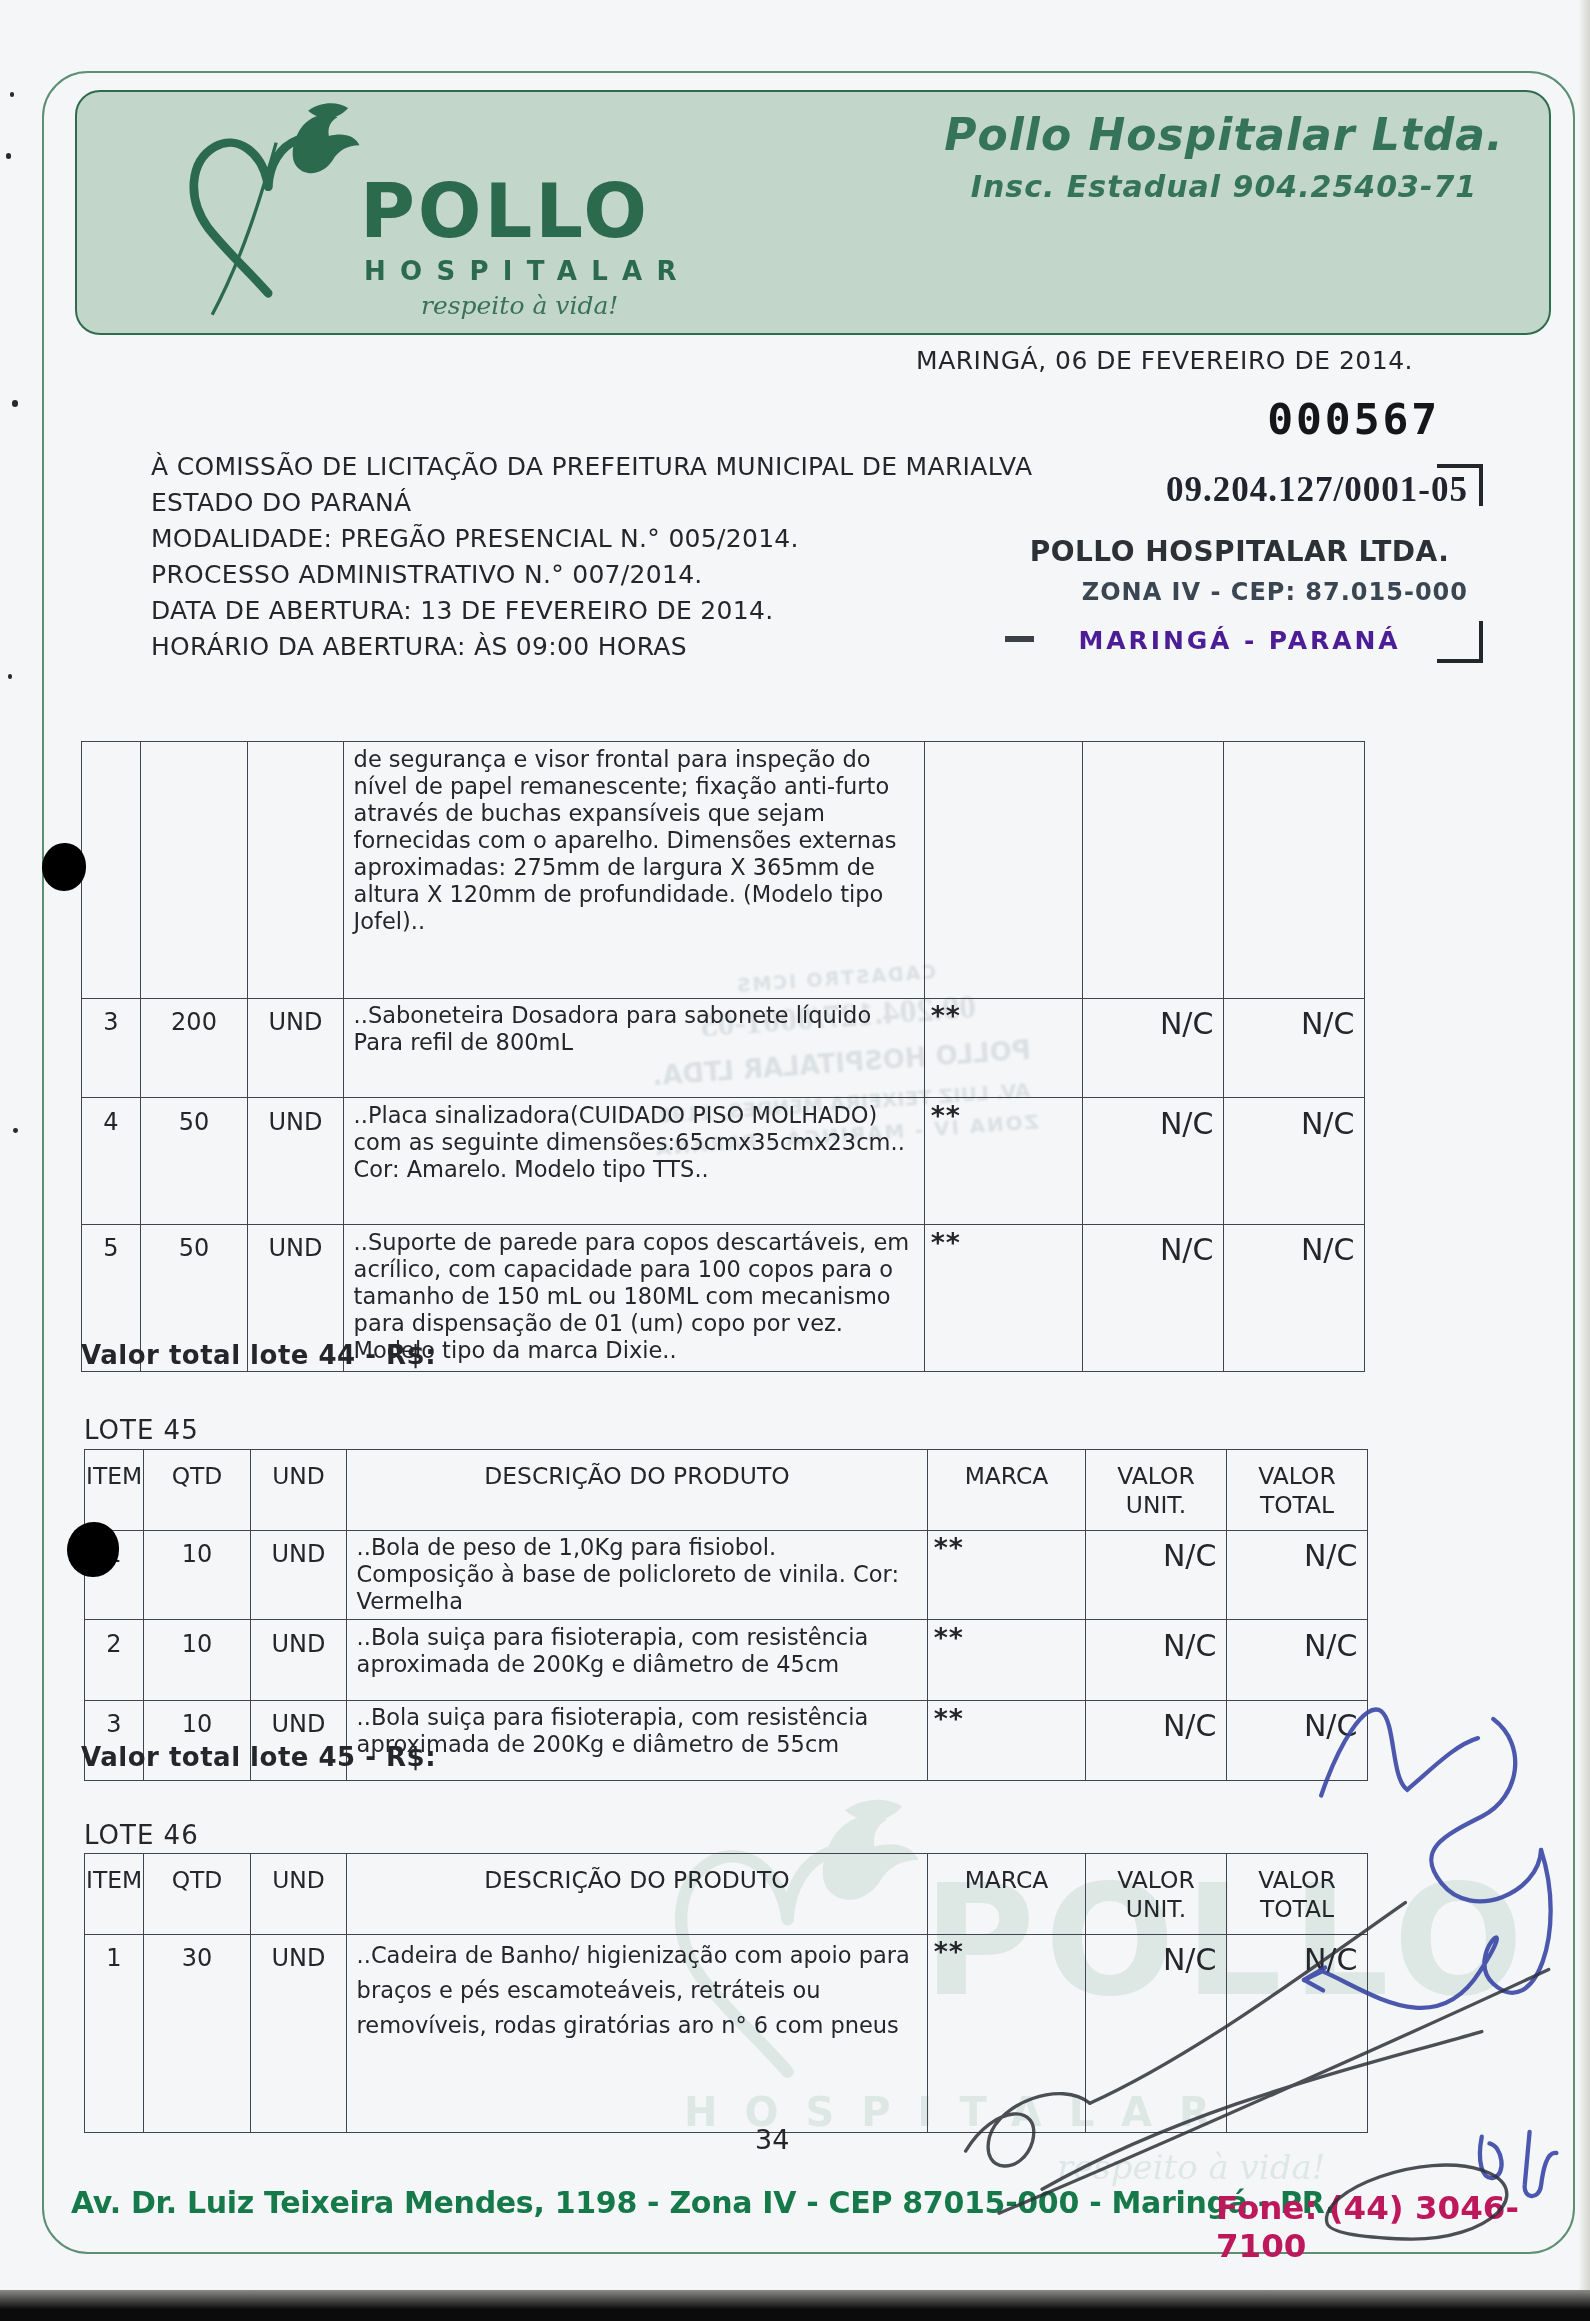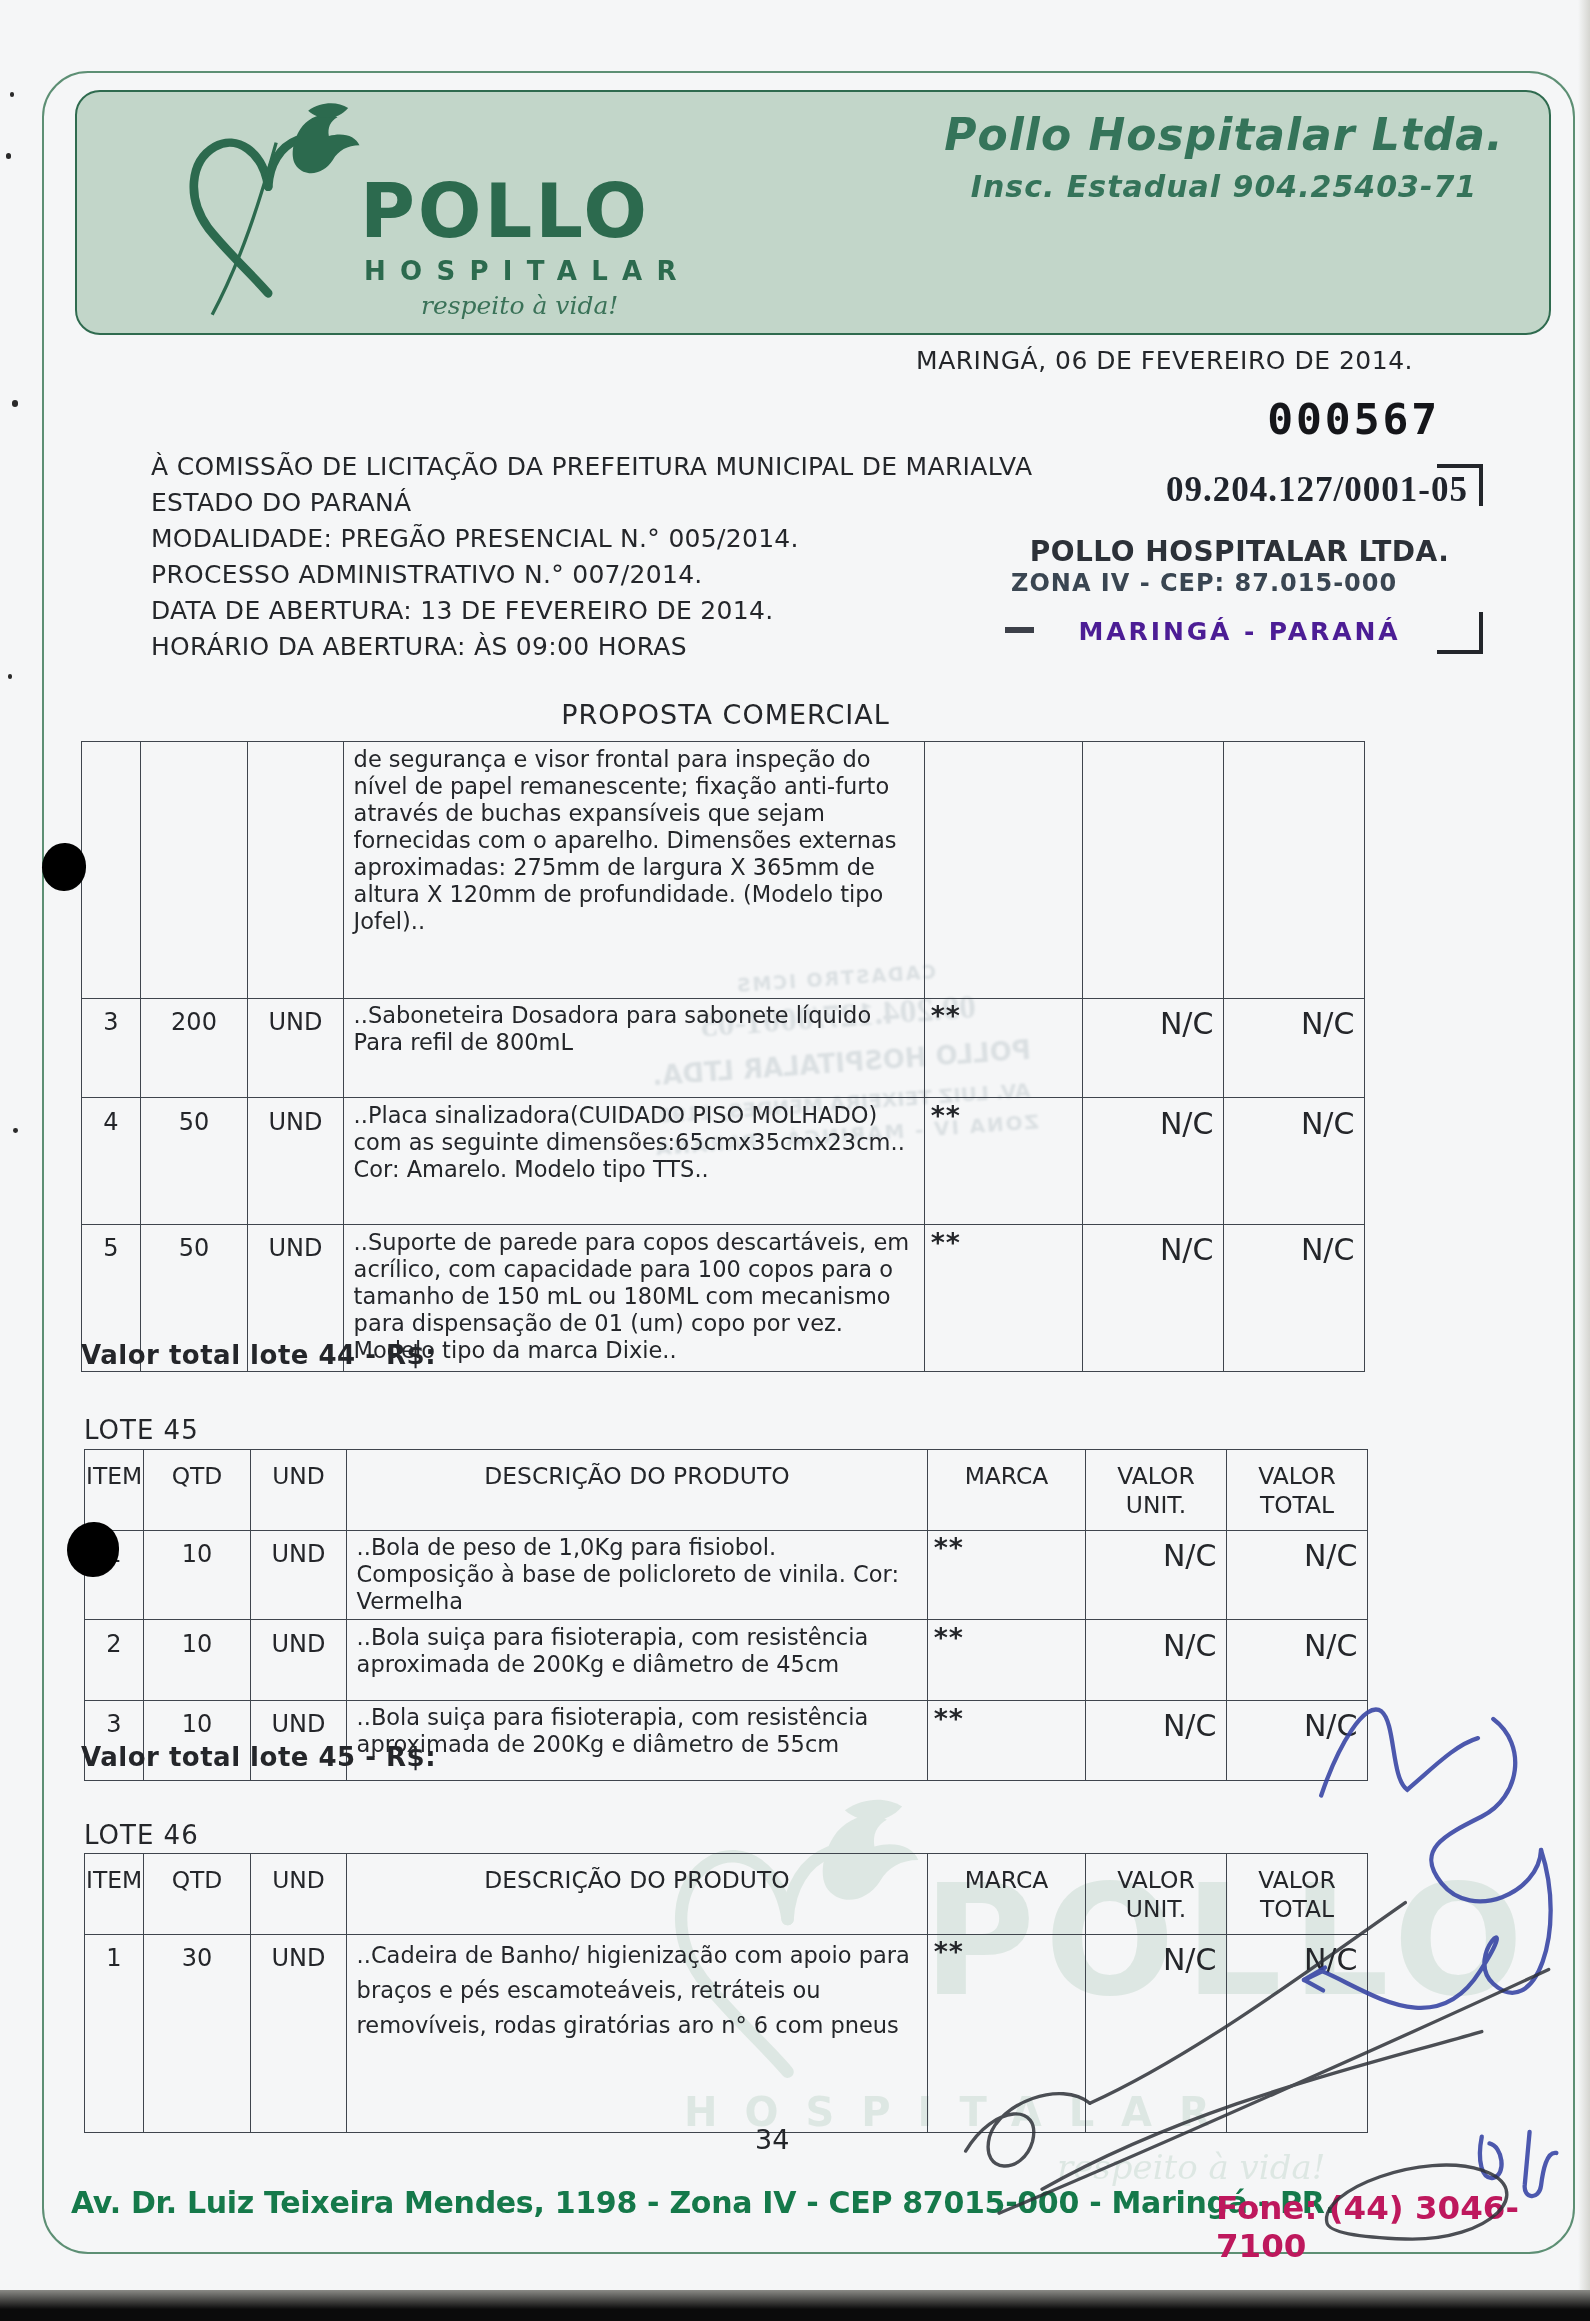--- a/index.html
+++ b/index.html
@@ -35,21 +35,21 @@
   .docnum{position:absolute;right:151px;top:394px;font-family:"DejaVu Sans Mono",monospace;
           font-size:43px;font-weight:bold;letter-spacing:2.9px;color:#15161a;z-index:3;}
   .recipient{position:absolute;left:151px;top:449px;font-size:25px;line-height:36px;
              letter-spacing:0.3px;z-index:3;}
   .stamp{position:absolute;left:1011px;top:470px;width:457px;color:#343c47;z-index:3;}
   .stamp .s-cnpj{font-family:Liberation Serif, serif;font-size:35px;font-weight:bold;
                  color:#20242c;letter-spacing:1px;text-align:right;}
   .stamp .s-name{font-size:28px;font-weight:bold;color:#2c3138;margin-top:25px;text-align:center;
                  letter-spacing:0.5px;}
   .stamp .s-a1{font-size:22px;font-weight:bold;color:#333a44;margin-top:19px;text-align:center;}
-  .stamp .s-a2{font-size:24px;font-weight:bold;color:#3a4652;margin-top:1px;text-align:left;letter-spacing:1px;}
+  .stamp .s-a2{font-size:24px;font-weight:bold;color:#3a4652;margin-top:10px;text-align:right;letter-spacing:1px;}
   .stamp .s-a3{font-size:25px;font-weight:bold;color:#4c1d95;margin-top:20px;text-align:center;letter-spacing:2.9px;}
   .br{position:absolute;width:42px;height:38px;}
   .br-tr{right:-15.3px;top:-5.7px;border-top:4.8px solid #23262b;border-right:4.8px solid #23262b;}
   .br-br{right:-15.3px;bottom:-7.6px;border-bottom:4.8px solid #23262b;border-right:4.8px solid #23262b;}
   .s-dash{position:absolute;left:-5.7px;bottom:13.4px;width:29px;height:5.7px;background:#3c4049;}
   .doc-title{position:absolute;left:81px;top:699px;width:1289px;text-align:center;
              font-size:27px;letter-spacing:1px;z-index:3;}
   
   table.grid{border-collapse:collapse;table-layout:fixed;width:1153px;background:transparent;z-index:3;position:absolute;}
   table.grid td{border:1.9px solid #3f454d;vertical-align:top;overflow:hidden;}
@@ -133,21 +133,20 @@
   <div class="stamp">
     <div class="br br-tr"></div>
     <div class="br br-br"></div>
     <div class="s-dash"></div>
     <div class="s-cnpj">09.204.127/0001-05</div>
     <div class="s-name">POLLO HOSPITALAR LTDA.</div>
     <div class="s-a2">ZONA IV - CEP: 87.015-000</div>
     <div class="s-a3">MARINGÁ - PARANÁ</div>
   </div>
 
-  <div class="doc-title">PROPOSTA COMERCIAL</div>
 
   <div class="showthrough">
     <div class="st0">CADASTRO ICMS</div>
     <div class="st1">09.204.127/0001-05</div>
     <div class="st2">POLLO HOSPITALAR LTDA.</div>
     <div class="st3">AV. LUIZ TEIXEIRA MENDES, 1198</div>
     <div class="st4">ZONA IV - MARINGÁ - PARANÁ</div>
   </div>
 
   <table class="grid" style="left:81px;top:741px;">

